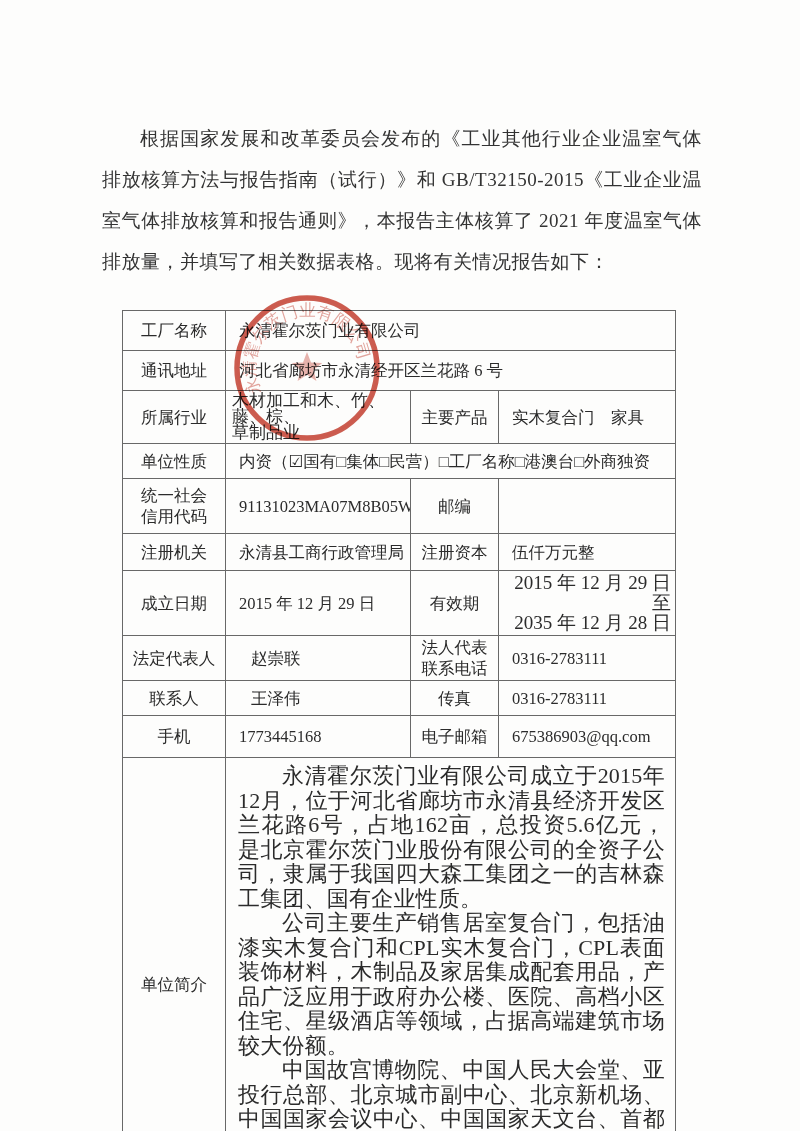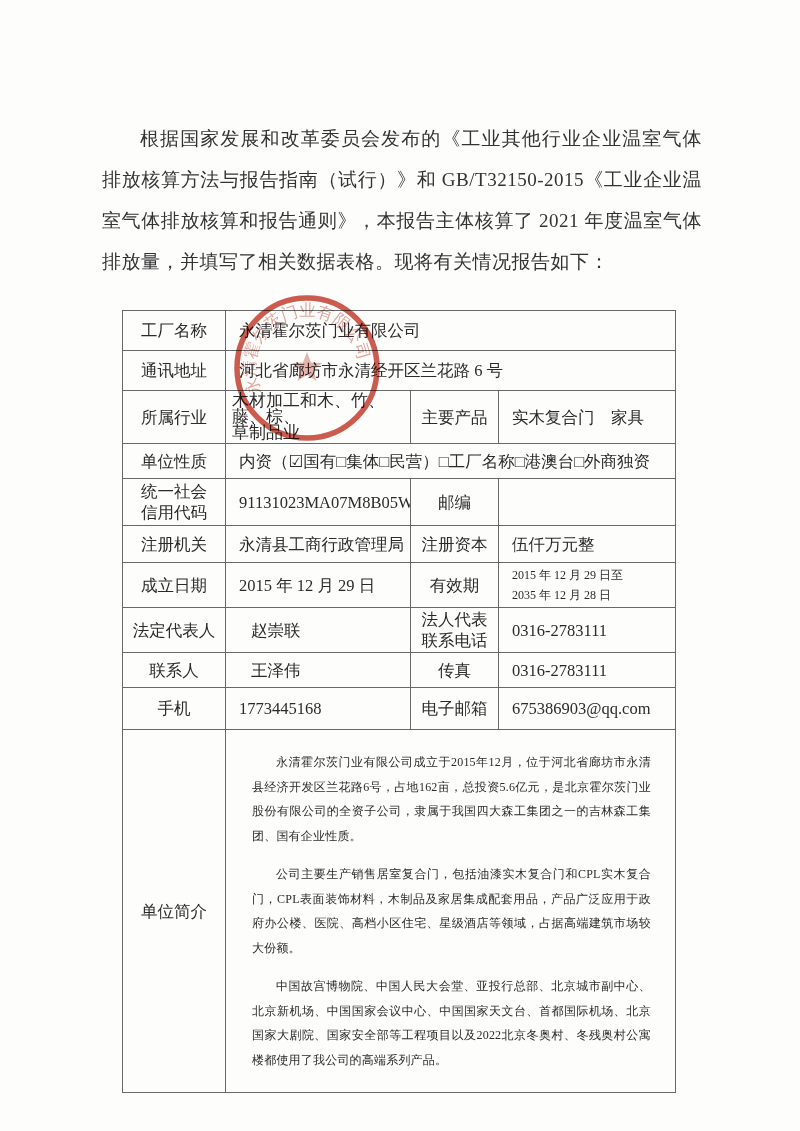--- a/index.html
+++ b/index.html
@@ -26,24 +26,24 @@
   table.info td{
     border:1px solid #686868;vertical-align:middle;
     overflow:hidden;
   }
   table.info{border:1.5px solid #4d4d4d;}
   td.lbl{text-align:center;white-space:pre-line;line-height:21px;padding:1px 2px;}
   td.val{text-align:left;padding:2px 4px 2px 13px;line-height:21px;}
   td.val.pad-lg{padding-left:25px;}
   td.val.pre{white-space:pre-line;}
   td.val.industry{font-size:17px;padding-left:6px;line-height:16px;margin-left:38px;}
-  td.val.validity{font-size:12px;line-height:20px;}
+  td.val.validity{font-size:19px;line-height:20px;text-align:right;}
   td.profile{vertical-align:top;padding:6px 10px 6px 12px;}
   td.profile p{
-    margin:14px;font-size:12px;line-height:24.5px;text-indent:2em;
+    margin:0;font-size:22px;line-height:24.5px;text-indent:2em;
     text-align:justify;letter-spacing:0.2px;
   }
   .seal{
     position:absolute;left:222px;top:283px;width:170px;height:170px;
     mix-blend-mode:multiply;filter:blur(0.4px);pointer-events:none;
   }
 </style>
 </head>
 <body>
 
@@ -72,21 +72,21 @@
       <td class="lbl">所属行业</td>
       <td class="val pre industry">木材加工和木、竹、藤、棕、
 草制品业</td>
       <td class="lbl">主要产品</td>
       <td class="val">实木复合门　家具</td>
     </tr>
     <tr style="height:35px">
       <td class="lbl">单位性质</td>
       <td class="val" colspan="3">内资（☑国有□集体□民营）□工厂名称□港澳台□外商独资</td>
     </tr>
-    <tr style="height:47px">
+    <tr style="height:55px">
       <td class="lbl">统一社会
 信用代码</td>
       <td class="val">91131023MA07M8B05W</td>
       <td class="lbl">邮编</td>
       <td class="val"></td>
     </tr>
     <tr style="height:37px">
       <td class="lbl">注册机关</td>
       <td class="val">永清县工商行政管理局</td>
       <td class="lbl">注册资本</td>

